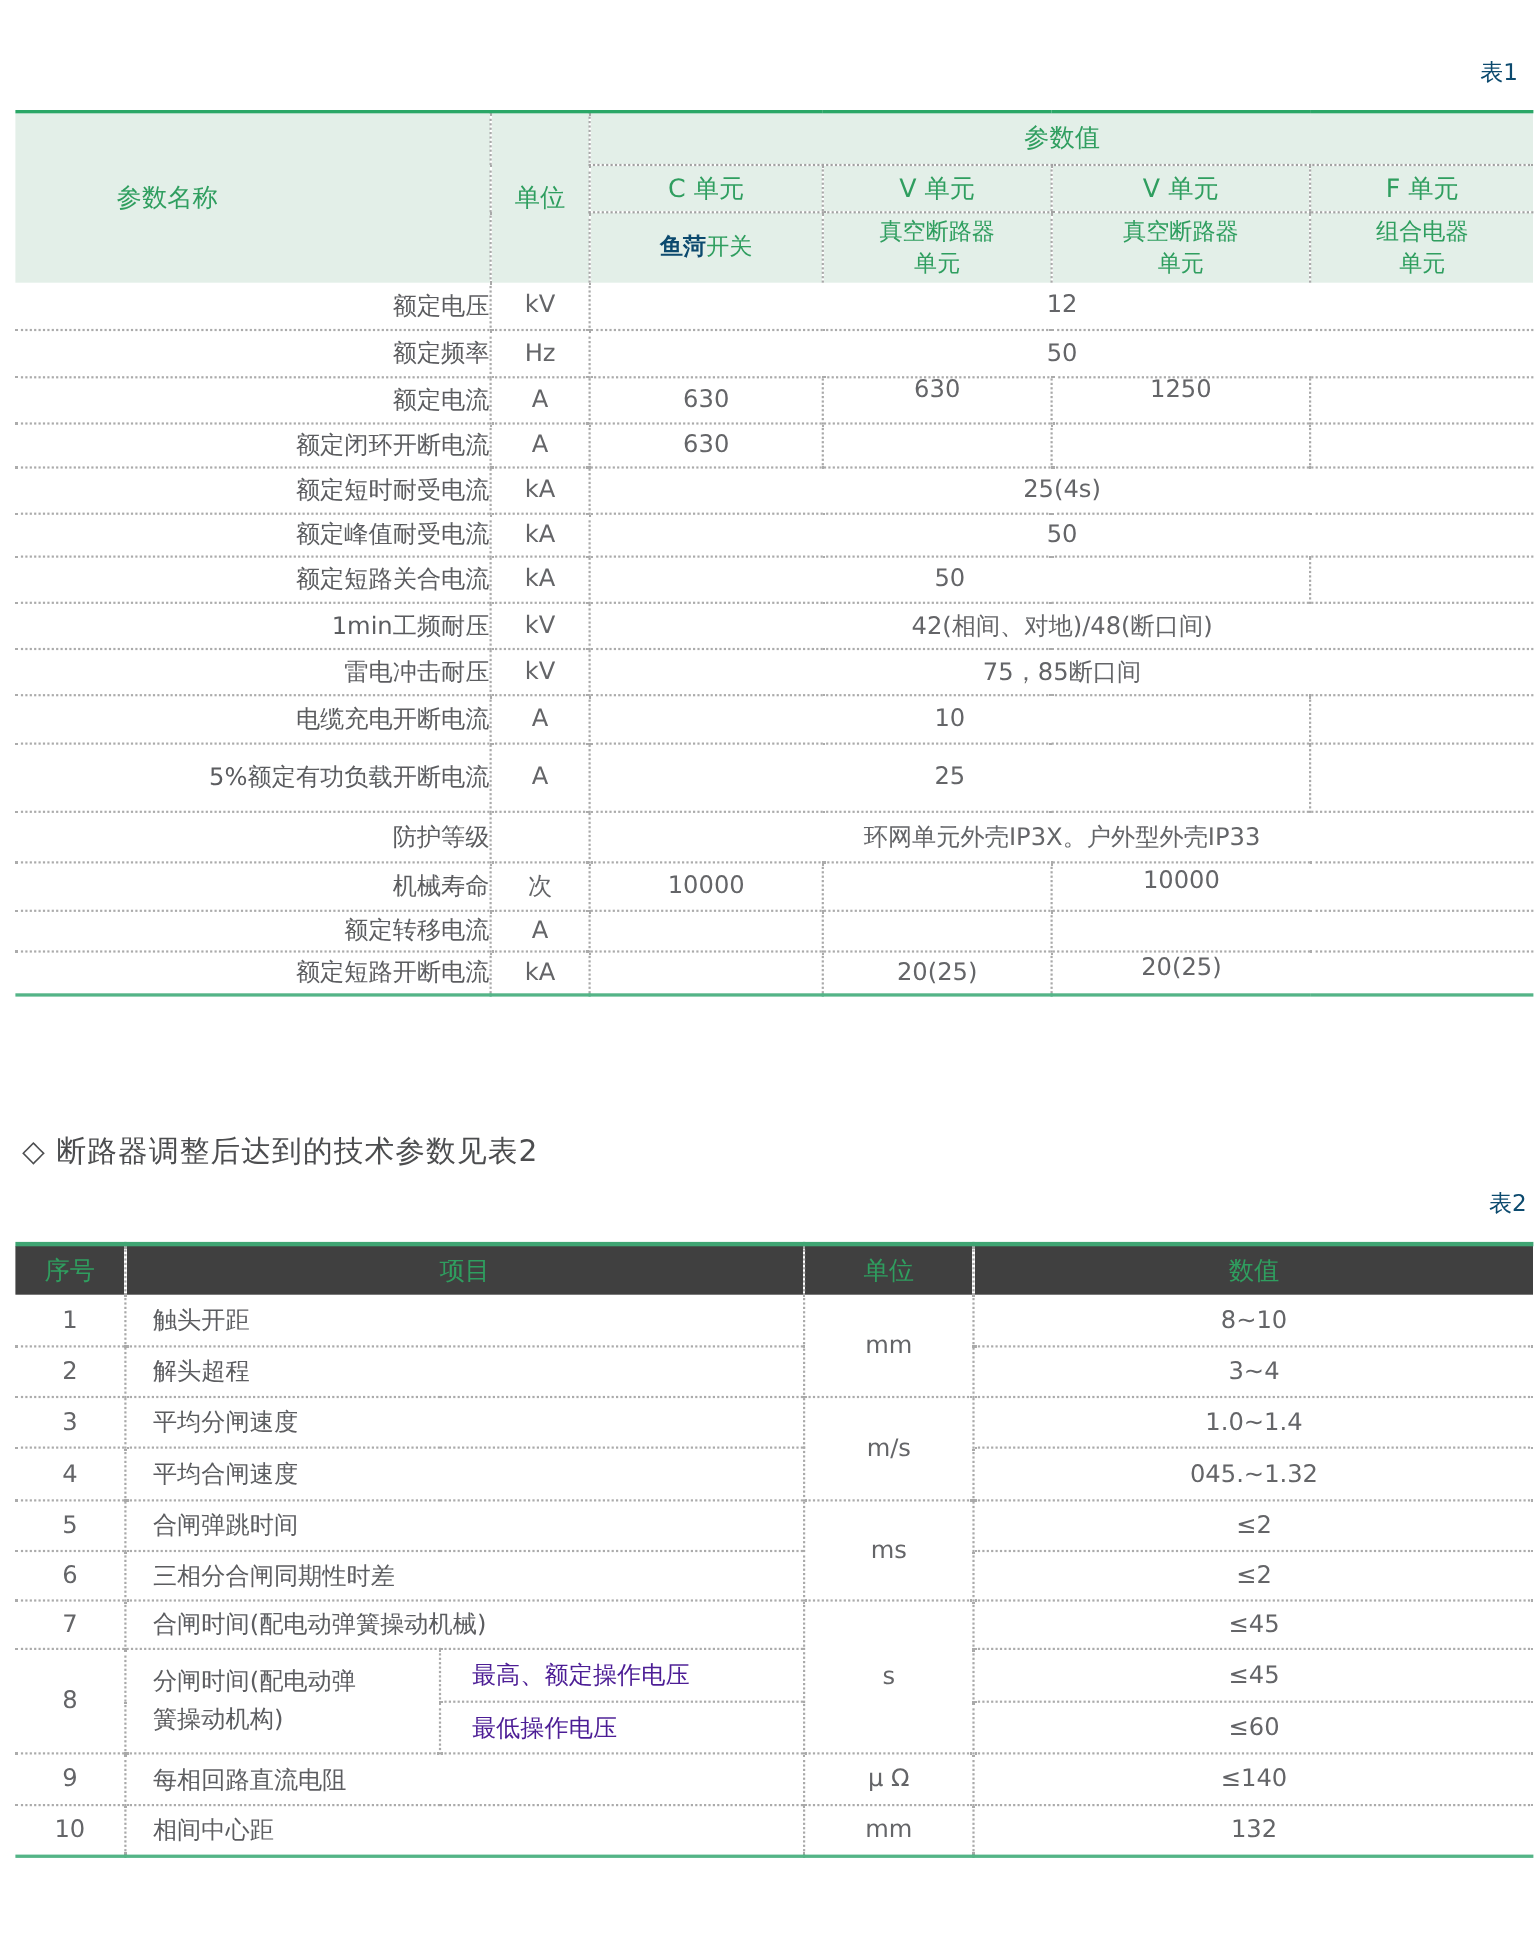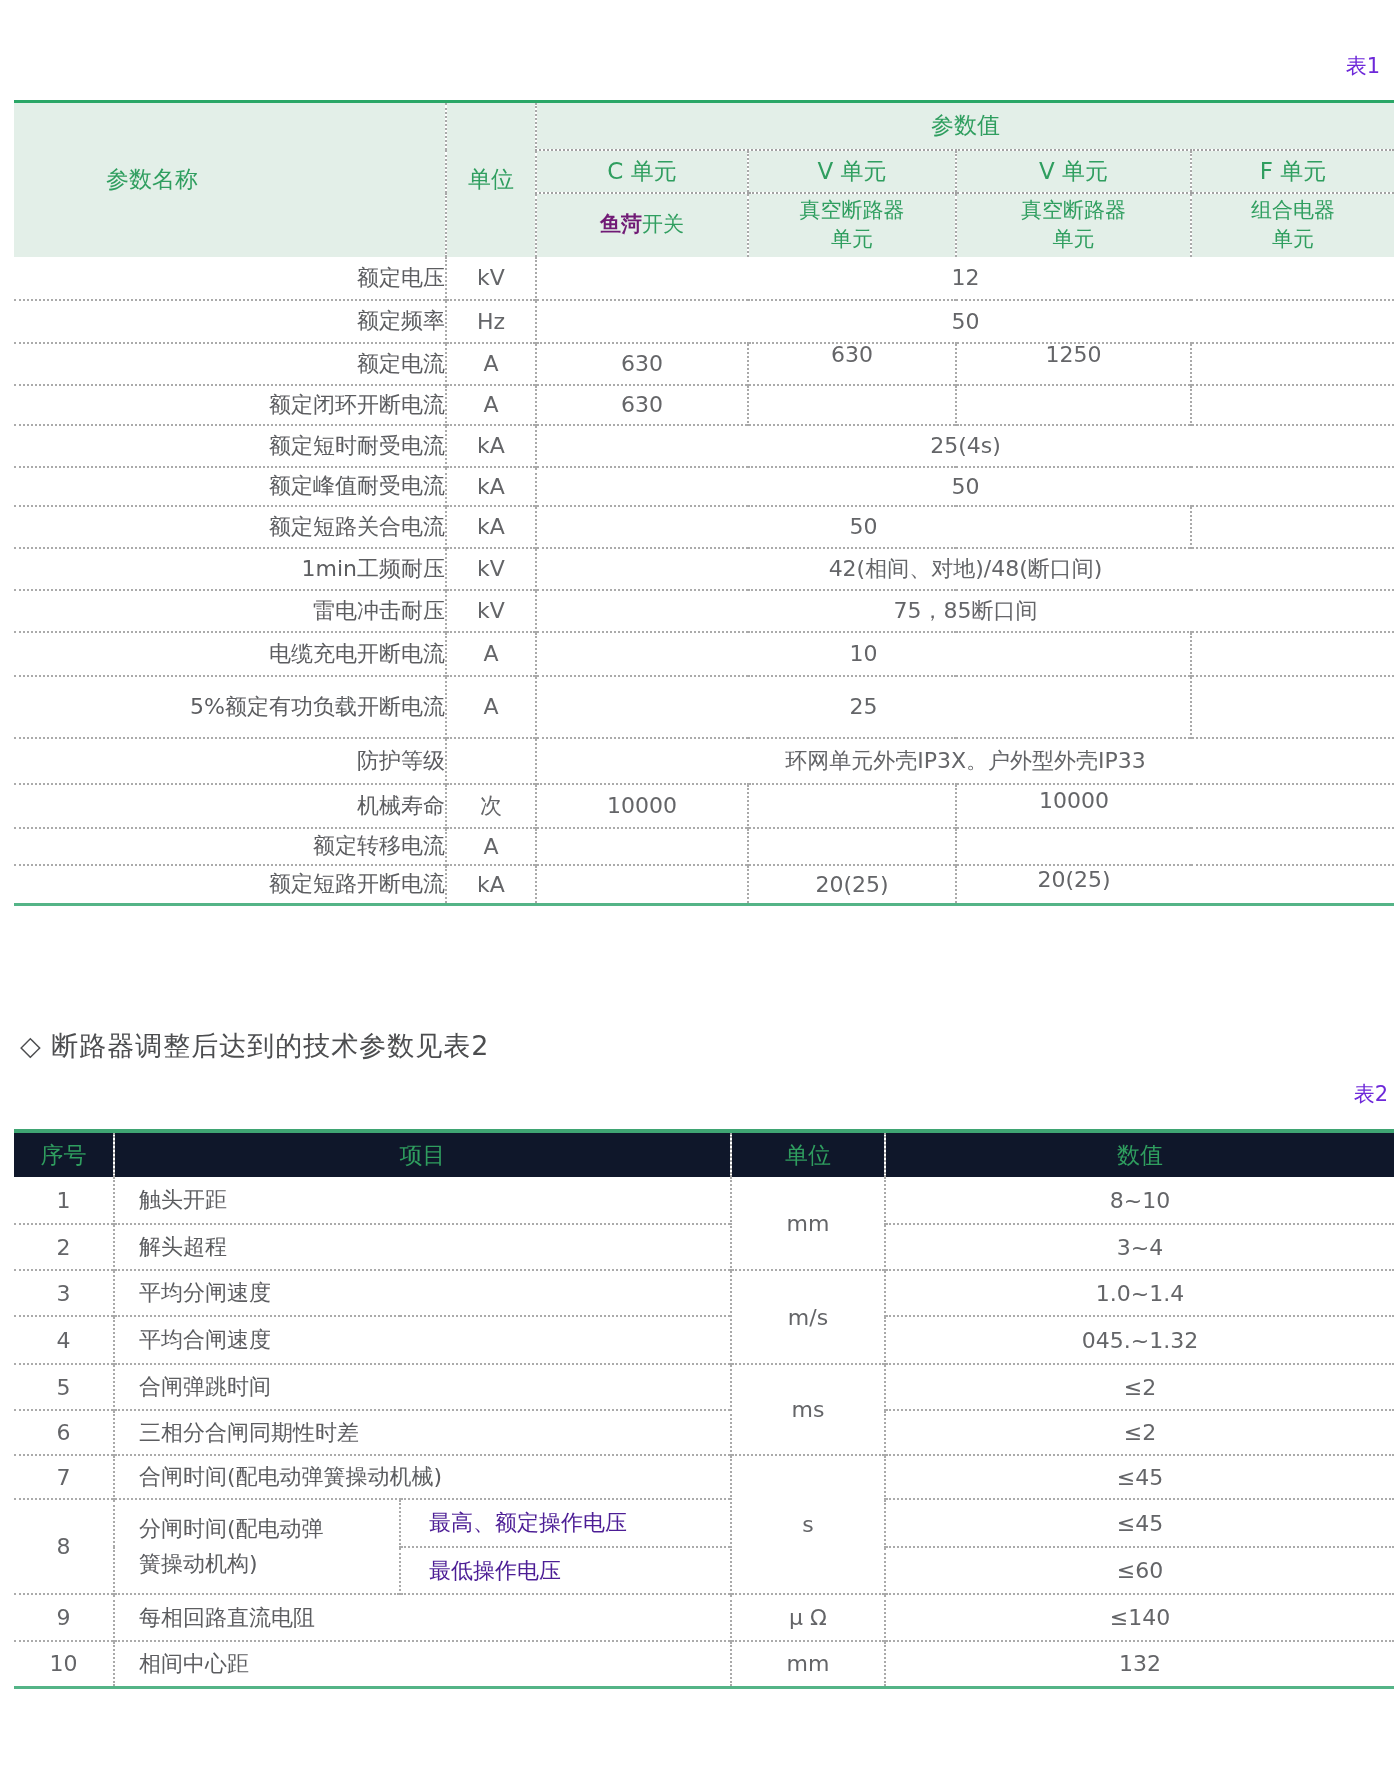--- a/index.html
+++ b/index.html
@@ -2,54 +2,54 @@
 <html><head>
 <meta charset="utf-8">
 <style>
   html,body{margin:0;padding:0;}
   body{
     width:1400px;height:1771px;position:relative;background:#ffffff;
     font-family:"DejaVu Sans","Liberation Sans",sans-serif;
     color:#5c5d60;
   }
   .corner-label{
-    position:absolute;font-size:21px;color:#6d28d9;
+    position:absolute;font-size:21px;color:#0c4a6e;
   }
   #tbl1-label{top:52px;right:20px;}
   #tbl2-label{top:1080px;right:12px;}
   #section-heading{
     position:absolute;left:20px;top:1028px;font-size:27px;color:#4c4d4f;
     letter-spacing:1px;
   }
   table{border-collapse:collapse;table-layout:fixed;position:absolute;}
   #t1{left:14px;top:100px;width:1380px;
       border-top:3px solid #2aa767;border-bottom:3px solid #54b487;}
   #t2{left:14px;top:1129px;width:1380px;
       border-top:4px solid #3fa573;border-bottom:3px solid #54b487;}
   th,td{padding:0;vertical-align:middle;font-weight:normal;overflow:hidden;}
   
   #t1 thead th{
     background:#e3efe8;color:#2f9e5f;font-size:23px;text-align:center;
   }
   #t1 thead th.pname{text-align:left;padding-left:92px;}
   #t1 thead th.sub{font-size:21px;line-height:1.4;white-space:pre-line;}
-  #t1 thead th.sub .b{font-weight:bold;color:#701a75;}
+  #t1 thead th.sub .b{font-weight:bold;color:#0c4a6e;}
   
   .bl{border-left:2px dotted #a9a9a9;}
   .hbb{border-bottom:2px dotted #a2a2a2;}
   #t1 tbody tr + tr td{border-top:2px dotted #ababab;}
   #t2 tbody tr + tr td{border-top:2px dotted #ababab;}
   
   #t1 tbody td{font-size:22px;text-align:center;color:#646568;}
   #t1 tbody td.name{text-align:right;padding-left:92px;color:#5c5d60;}
   #t1 tbody td .raise{position:relative;top:-9px;display:inline-block;}
   #t1 tbody td .raise-sm{position:relative;top:-5px;display:inline-block;}
   
   #t2 thead th{
-    background:#0f172a;color:#2f9e5f;font-size:23px;text-align:center;
+    background:#404040;color:#2f9e5f;font-size:23px;text-align:center;
   }
   #t2 tbody td{font-size:22px;text-align:center;color:#646568;}
   #t2 tbody td.item{text-align:left;padding-left:24px;color:#5c5d60;}
   #t2 tbody td.item2{text-align:left;padding-left:28px;color:#4c1d95;}
   #t2 tbody td.pre{white-space:pre-line;line-height:1.55;}
 </style>
 </head>
 <body>
 
 <div id="tbl1-label" class="corner-label">表1</div>

